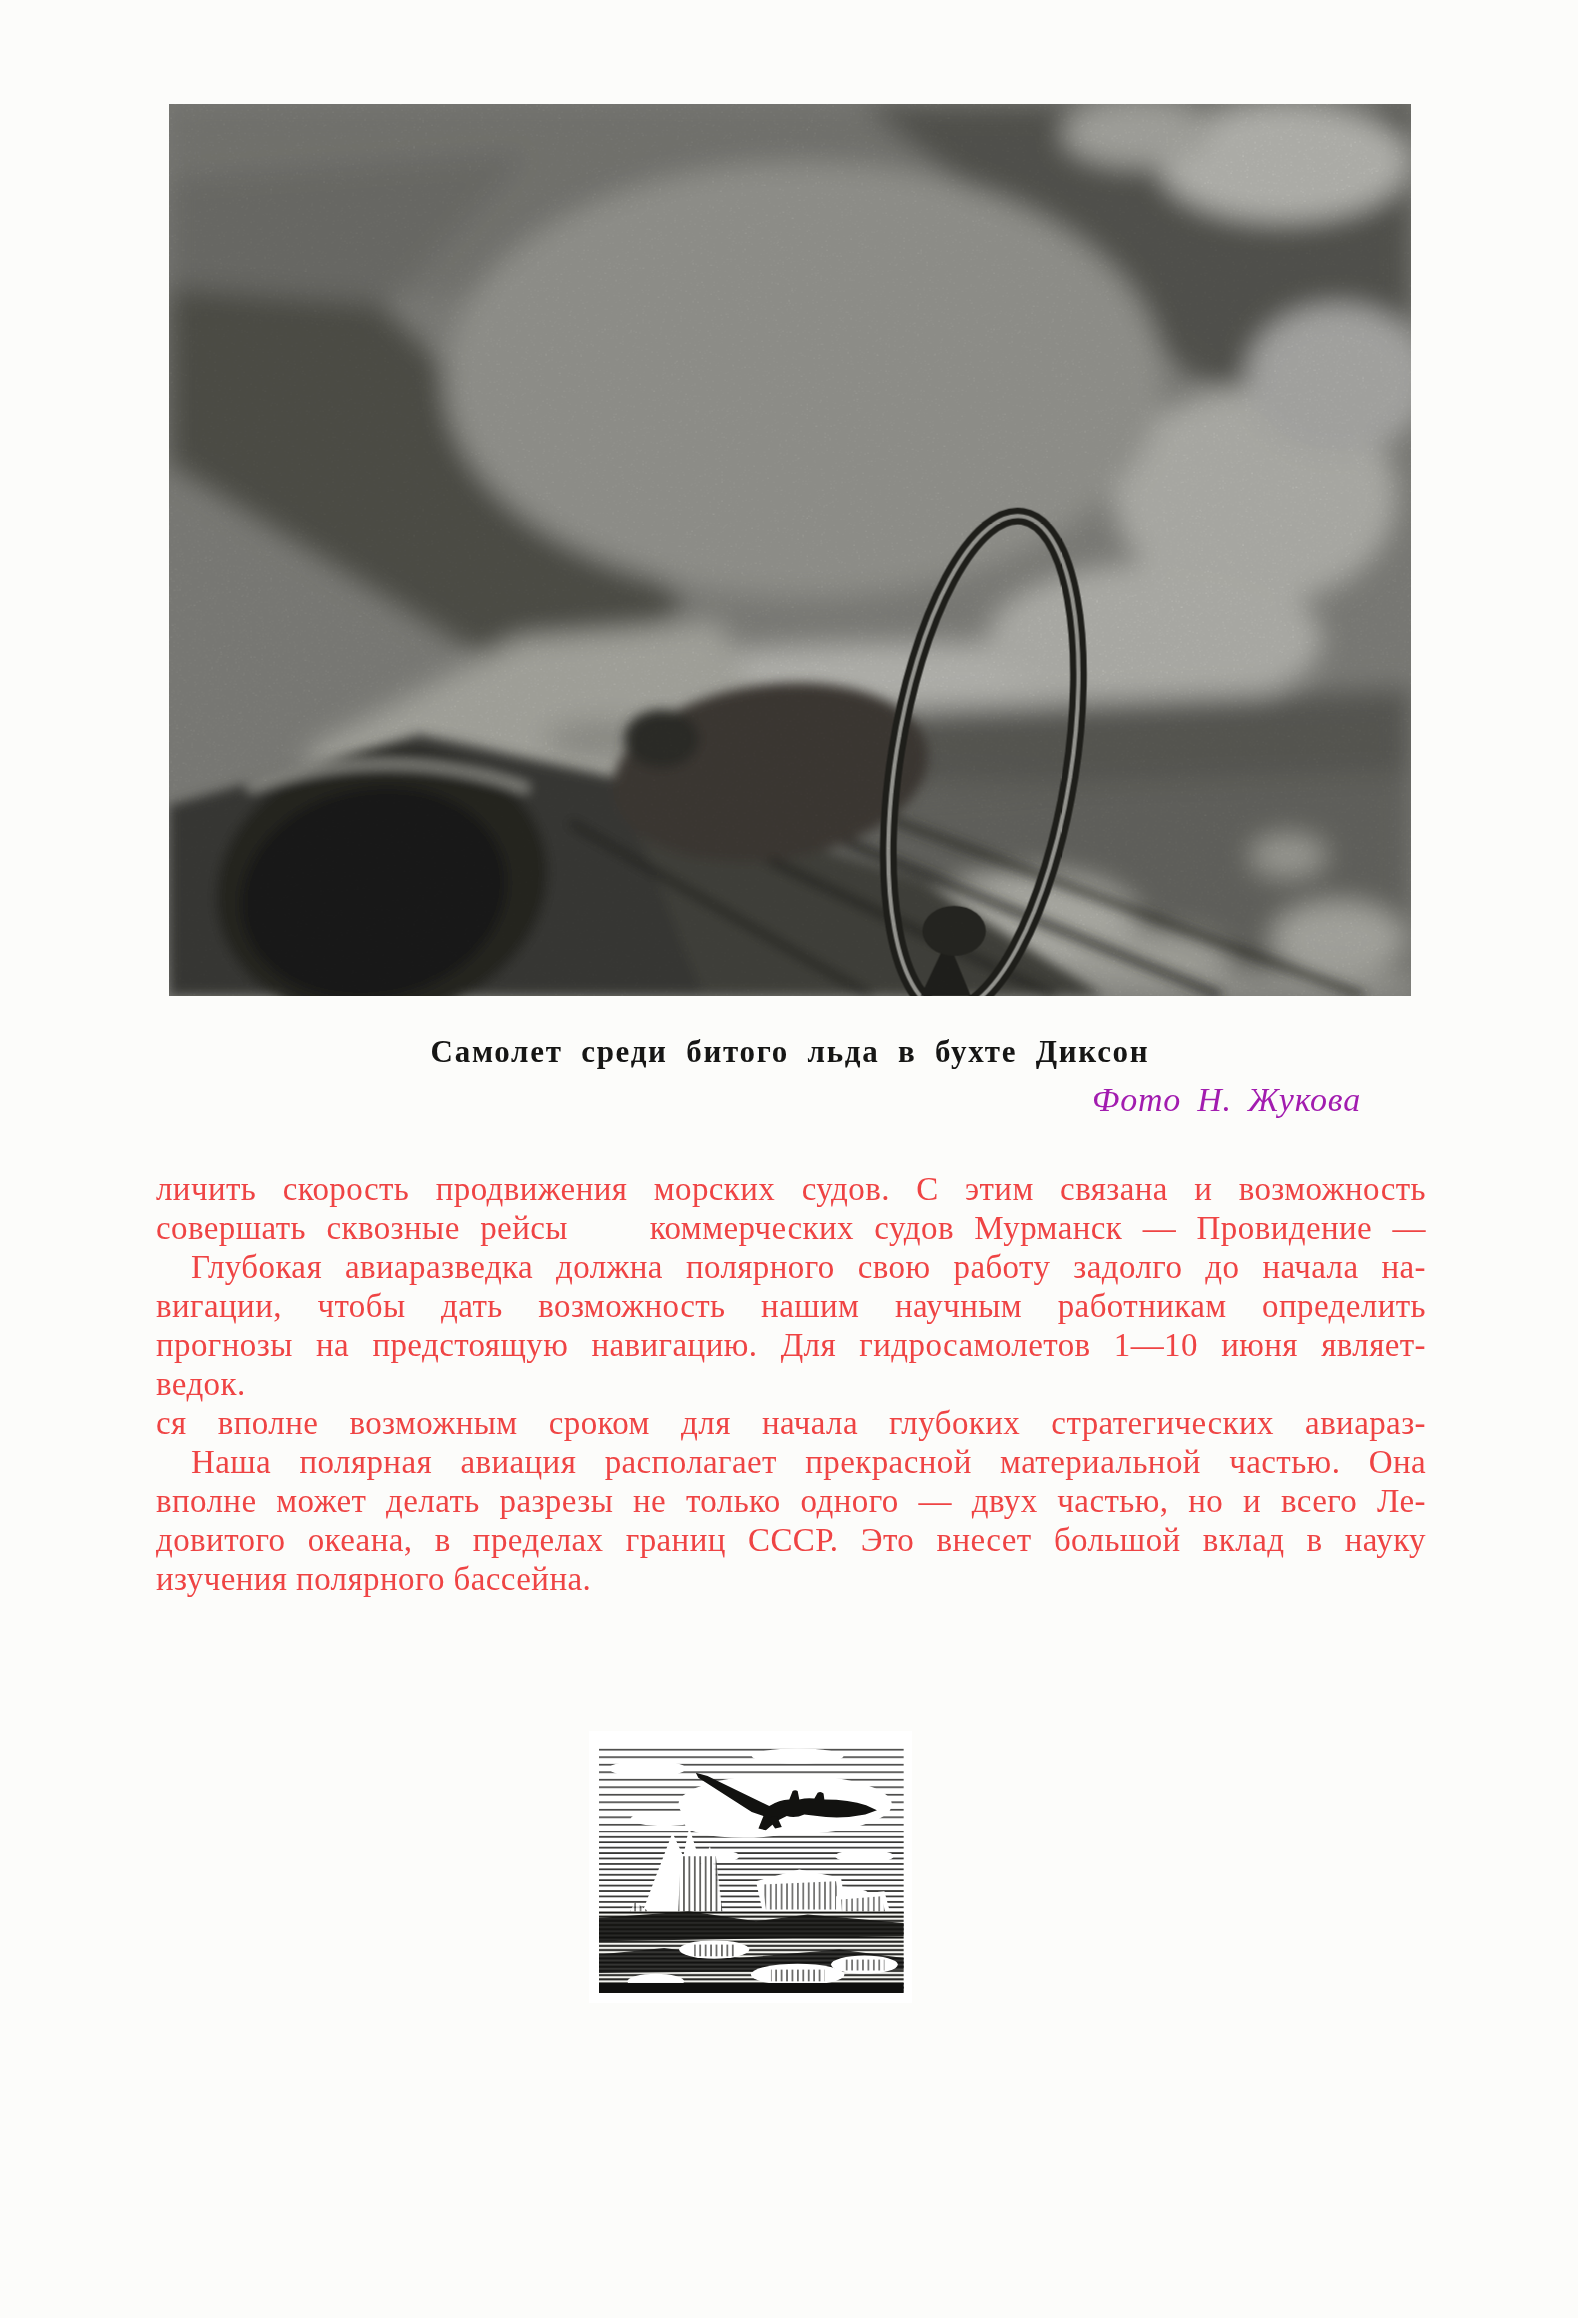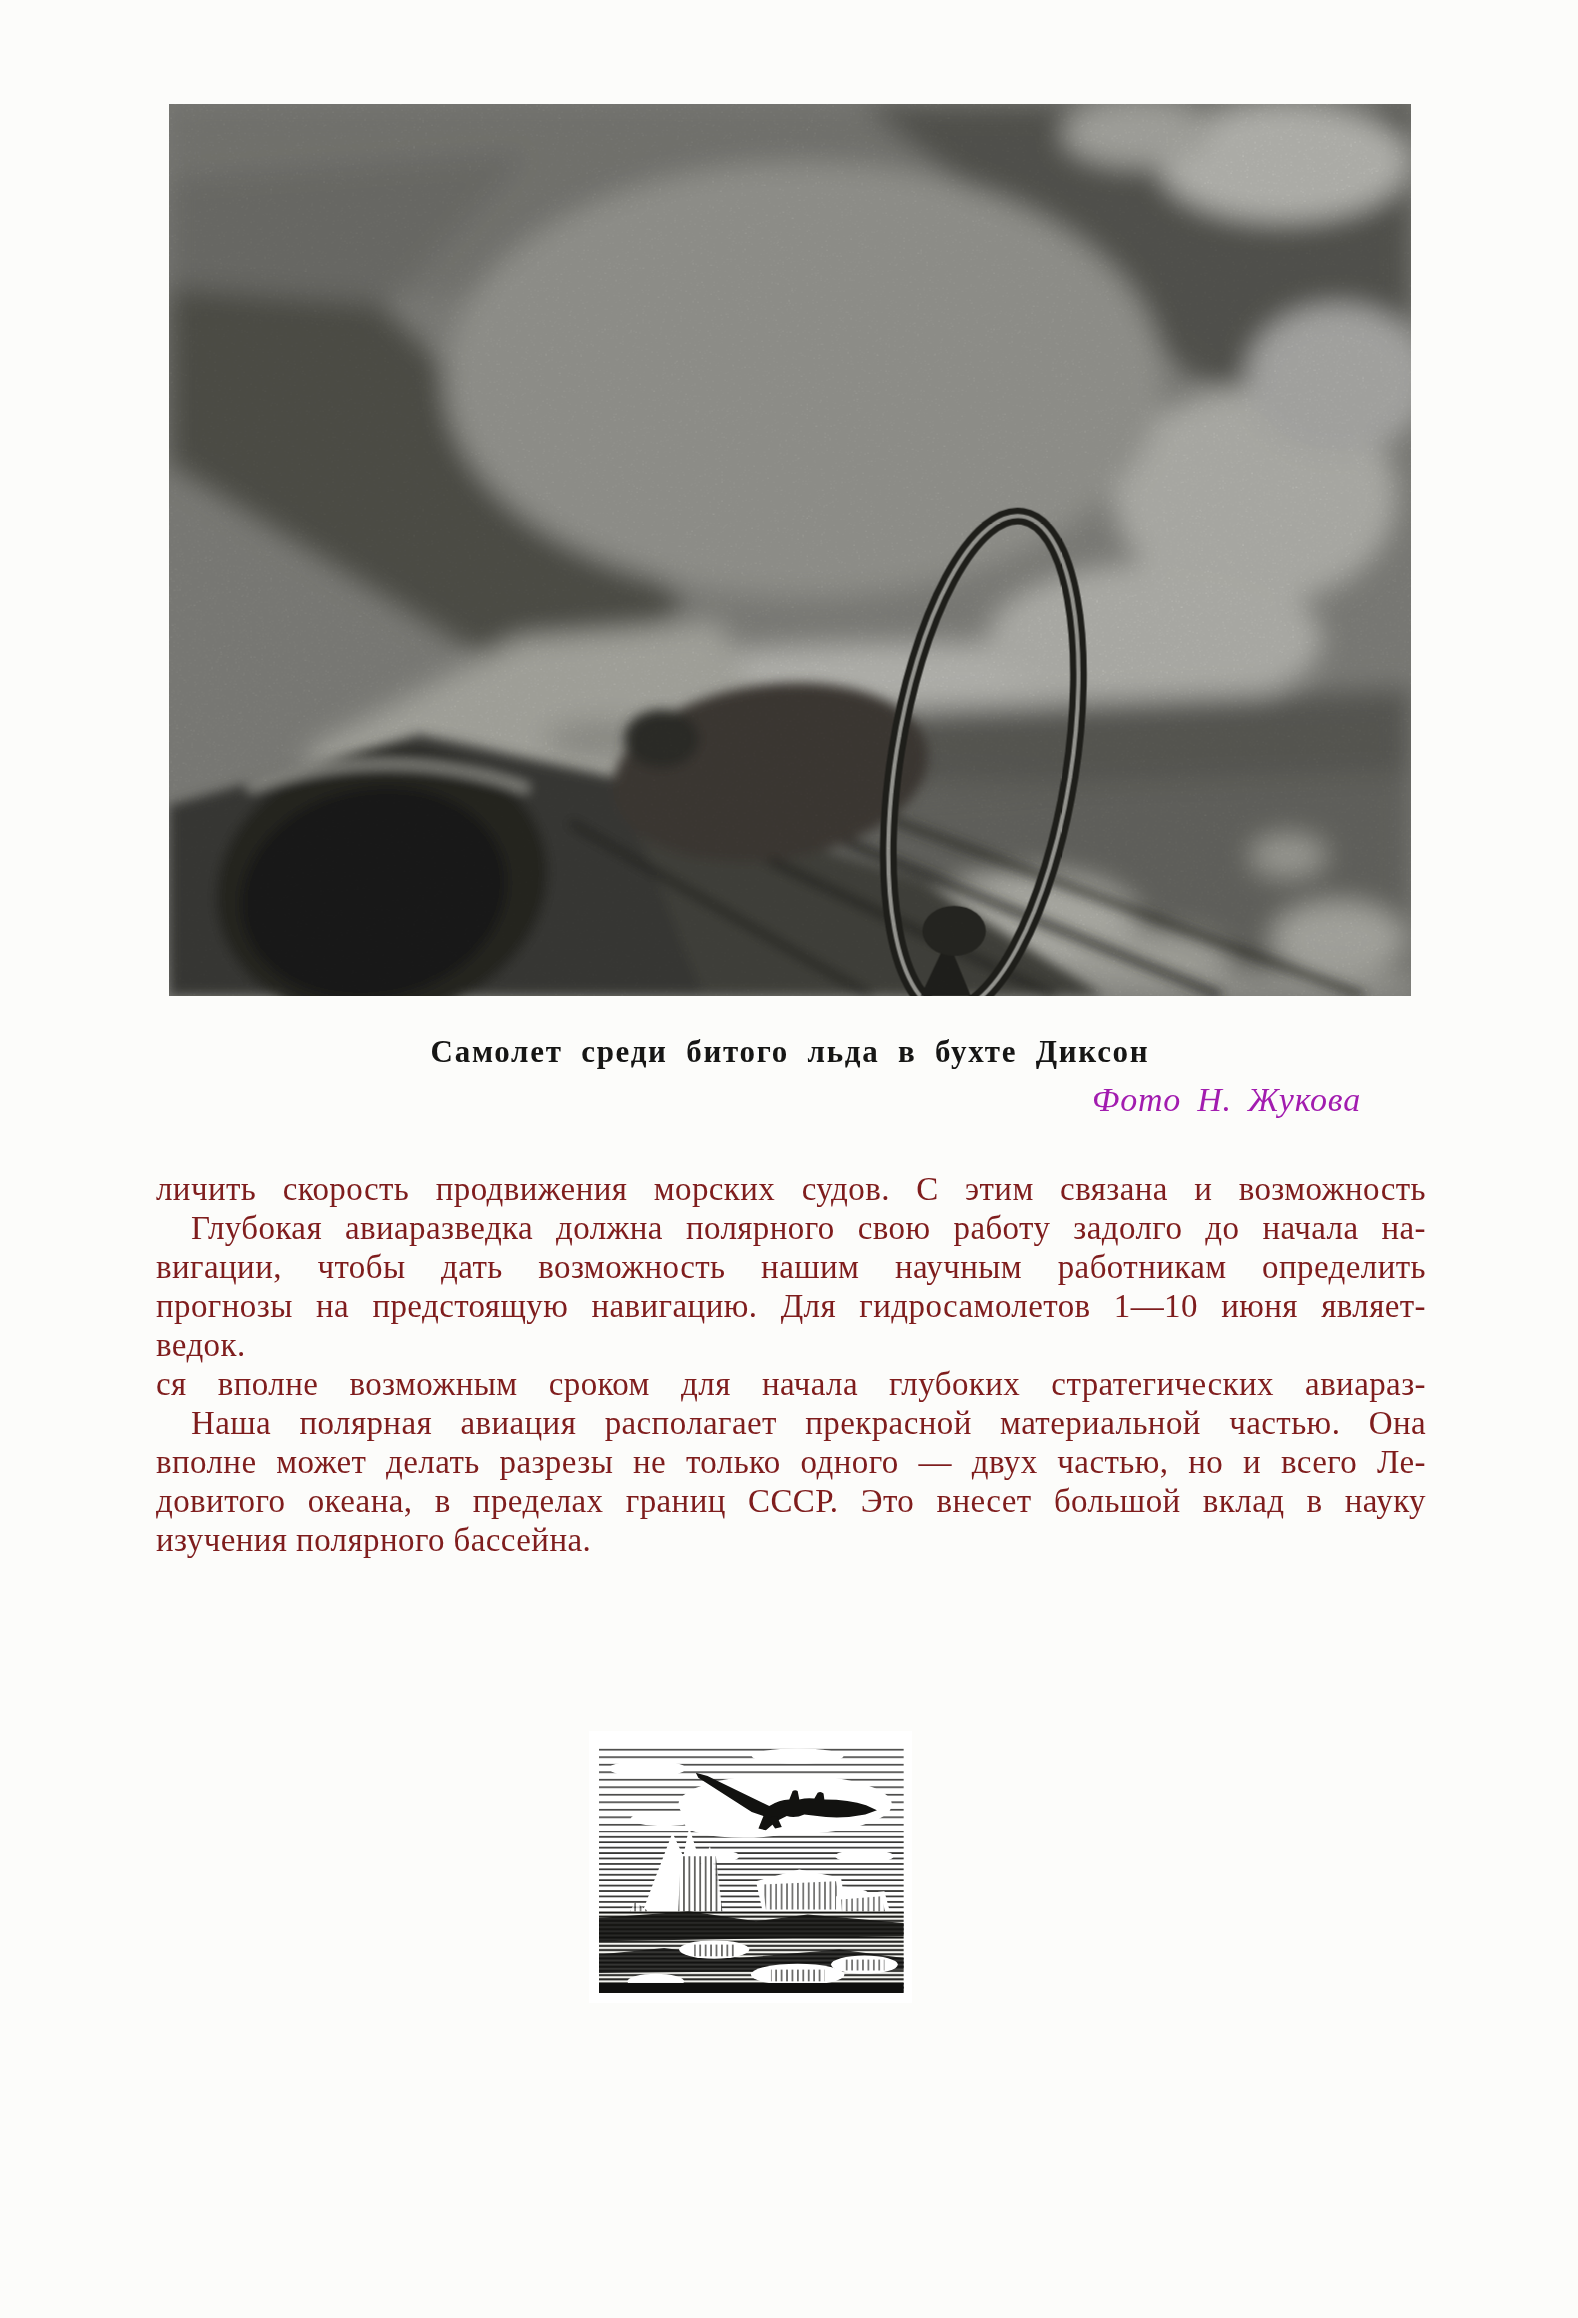--- a/index.html
+++ b/index.html
@@ -32,21 +32,21 @@
     font-style:italic;
     font-size:34px;
     letter-spacing:0.8px;
     word-spacing:6.7px;
     color:#a21caf;
   }
   .body-text{
     position:absolute;left:156px;top:1170px;width:1270px;
     font-size:33px;
     line-height:39px;
-    color:#7f1d1d;
+    color:#ef4444;
   }
   .body-text .line{
     text-align:justify;
     text-align-last:justify;
     white-space:normal;
     letter-spacing:0.4px;
   }
   .body-text .line.last{text-align-last:left;}
   .body-text .line.indent{text-indent:35px;}
   .engraving-wrap{
@@ -142,20 +142,21 @@
       <rect x="0" y="0" width="1487" height="1068" filter="url(#grain)" opacity="0.28"></rect>
     </svg>
   </div>
 
   <div class="caption">Самолет среди битого льда в бухте Диксон</div>
 
   <div class="credit">Фото Н. Жукова</div>
 
   <div class="body-text">
     <div class="line">личить скорость продвижения морских судов. С этим связана и возможность</div>
+    <div class="line">совершать сквозные рейсы&nbsp;&nbsp;&nbsp; коммерческих судов Мурманск — Провидение —</div>
     <div class="line indent">Глубокая авиаразведка должна полярного свою работу задолго до начала на-</div>
     <div class="line">вигации, чтобы дать возможность нашим научным работникам определить</div>
     <div class="line">прогнозы на предстоящую навигацию. Для гидросамолетов 1—10 июня являет-</div>
     <div class="line last">ведок.</div>
     <div class="line">ся вполне возможным сроком для начала глубоких стратегических авиараз-</div>
     <div class="line indent">Наша полярная авиация располагает прекрасной материальной частью. Она</div>
     <div class="line">вполне может делать разрезы не только одного — двух частью, но и всего Ле-</div>
     <div class="line">довитого океана, в пределах границ СССР. Это внесет большой вклад в науку</div>
     <div class="line last">изучения полярного бассейна.</div>
   </div>

